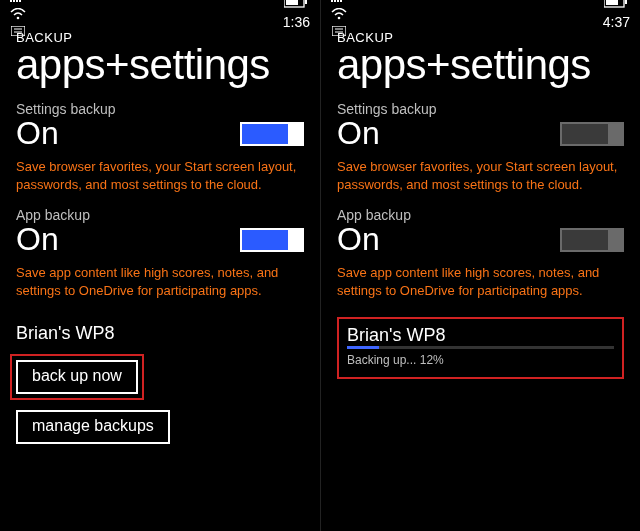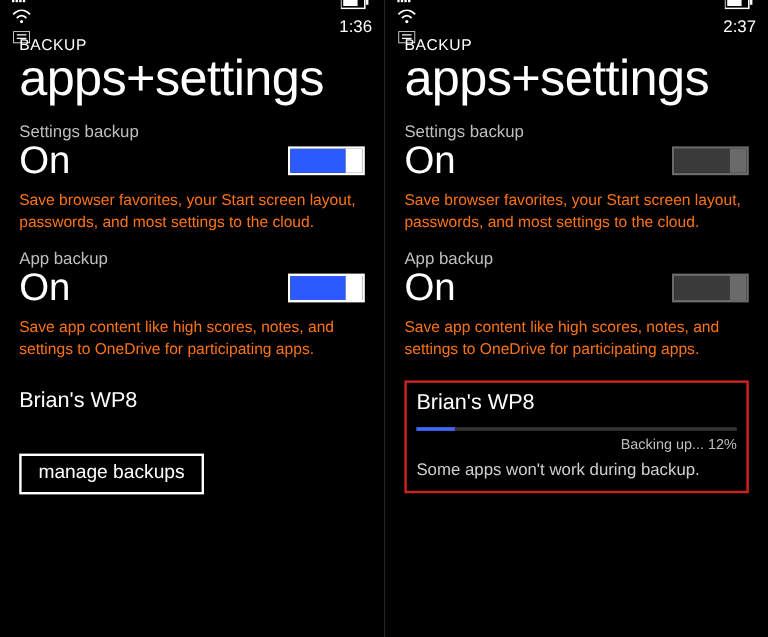--- a/index.html
+++ b/index.html
@@ -96,22 +96,21 @@
   .device-name {
     font-size: 18px;
     font-weight: 300;
   }
   .device-sub {
     font-size: 14px;
     color: #9f9f9f;
     margin-top: 2px;
   }
   .progress-wrap {
-    margin-top: 10px;
-    text-align: right;
+    margin-top: 0;
   }
   .progress-track {
     width: 100%;
     height: 3px;
     background: #333;
     position: relative;
   }
   .progress-bar {
     height: 100%;
     background: #3f66ff;
@@ -219,21 +218,21 @@
       </div>
     </div>
     <div class="sec-desc">Save app content like high scores, notes, and settings to OneDrive for participating apps.</div>
   </div>
 
   <div class="device-block">
     <div class="device-name">Brian's WP8</div>
   </div>
 
   <div class="btn-row">
-    <br>
+    <button class="btn highlight-red">back up now</button><br>
     <button class="btn">manage backups</button>
   </div>
 </div>
 
 <div class="pane">
   <div class="statusbar">
     <div class="status-left">
       <span>
         <svg class="icon-svg" width="16" height="12" viewBox="0 0 16 12">
             <rect x="0" y="9" width="2" height="3" fill="#fff"></rect>
@@ -258,21 +257,21 @@
       </span>
     </div>
     <div class="status-right">
       <span>
         <svg class="icon-svg" width="24" height="12" viewBox="0 0 24 12">
             <rect x="0" y="1" width="20" height="10" stroke="#fff" stroke-width="1.3" fill="none"></rect>
             <rect x="2" y="3" width="12" height="6" fill="#fff"></rect>
             <rect x="21" y="4" width="2" height="4" fill="#fff"></rect>
           </svg>
       </span>
-      <span>2:37</span>
+      <span>4:37</span>
     </div>
   </div>
 
   <div class="header">
     <div class="header-small">BACKUP</div>
     <div class="header-title">apps+settings</div>
   </div>
 
   <div class="section">
     <div class="sec-label">Settings backup</div>
@@ -300,17 +299,16 @@
 
   <div class="device-block" style="padding-top:18px;">
     <div class="highlight-box">
       <div class="device-name">Brian's WP8</div>
       <div class="progress-wrap">
         <div class="progress-track">
           <div class="progress-bar" style="width:12%"></div>
         </div>
         <div class="progress-text">Backing up... 12%</div>
       </div>
-      <div class="progress-msg">Some apps won't work during backup.</div>
     </div>
   </div>
 
 </div>
 
 </body></html>

